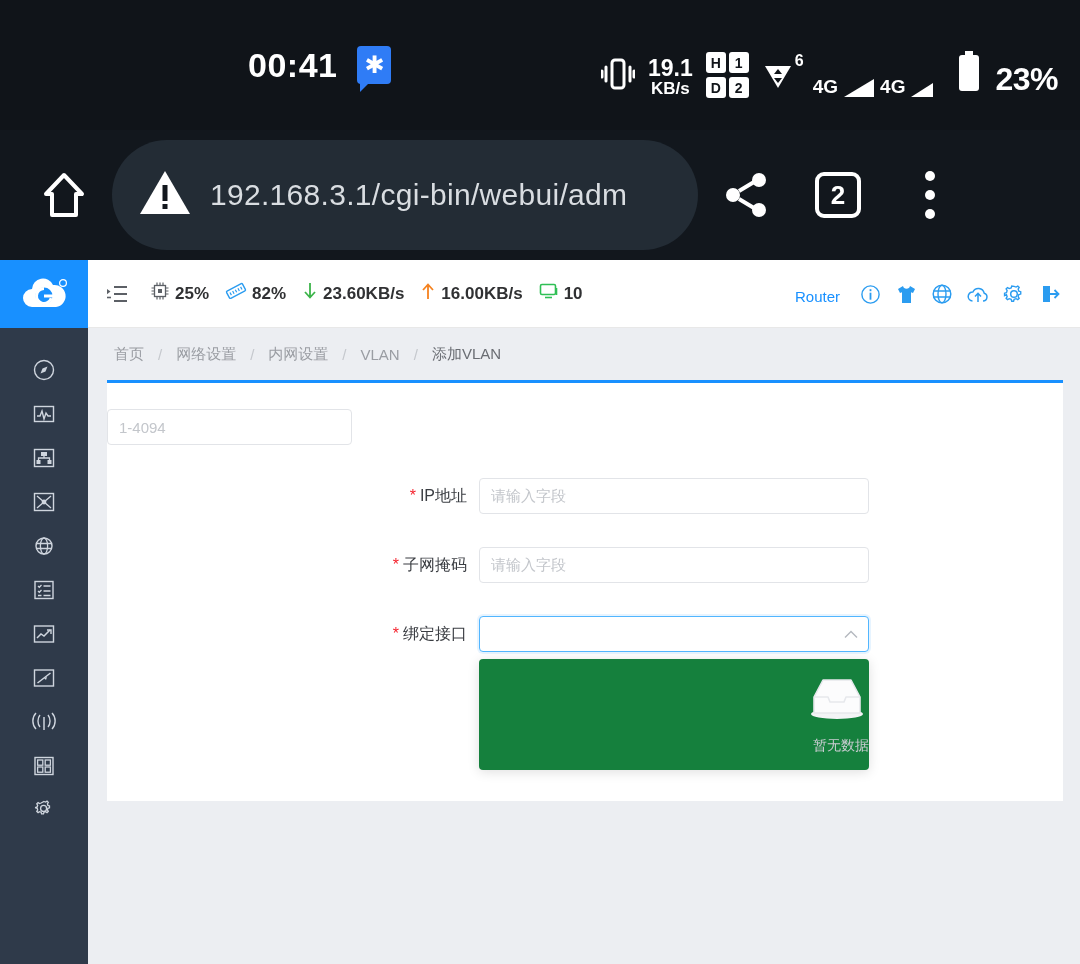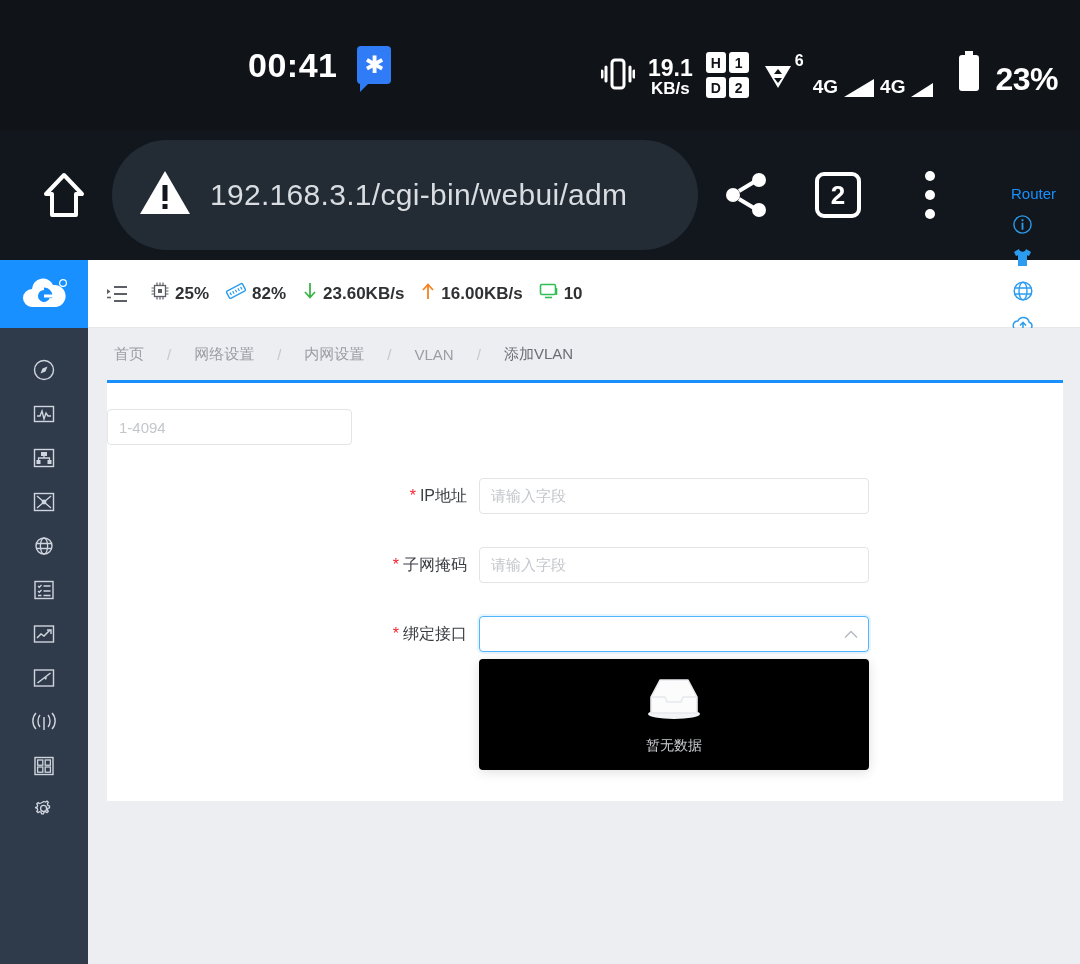--- a/index.html
+++ b/index.html
@@ -89,27 +89,27 @@
     min-width:0; }
 
   .topbar{
     height:68px; background:#fff; display:flex; align-items:center;
     padding:6px 18px; border-bottom:1px solid #e8e8e8; gap:0;
   }
   .tb-collapse{ margin-right:22px; display:flex; align-items:center; }
   .tb-stats{ display:flex; align-items:center; gap:7px; font-size:17px;
     font-weight:700; color:#303133; }
   .tb-stat{ display:flex; align-items:center; gap:5px; margin-right:9px; }
-  .tb-right{ margin-left:auto; display:flex; align-items:flex-start; gap:12px;flex-direction:column; }
+  .tb-right{ margin-left:auto; display:flex; align-items:flex-end; gap:12px; }
   .tb-router{ color:#1890ff; font-size:15px; margin-right:6px; }
   .tb-ricon{ display:flex; align-items:center; justify-content:center; width:24px; }
 
   .breadcrumb{
     height:52px; display:flex; align-items:center; padding-left:26px;
-    font-size:15px; color:#9a9da3; gap:23px; background:#eceef2;
+    font-size:15px; color:#9a9da3; gap:14px; background:#eceef2;
   }
   .bc-sep{ color:#c5c8cd; }
   .bc-last{ color:#6a6d73; }
 
   .card{
     background:#fff; border-top:3px solid #1890ff;
     margin:0 17px 0 19px; height:421px; position:relative;
   }
 
   .form{ padding-top:26px; }
@@ -129,23 +129,23 @@
   .w-small{ width:245px; }
   .w-big{ width:390px; }
   .fselect{
     width:390px; height:36px; border:1px solid #52b6ff; border-radius:4px;
     display:flex; align-items:center; justify-content:flex-end;
     padding:0 10px; background:#fff; box-shadow:0 0 0 2px rgba(24,144,255,.10);
   }
   .fselect-wrap{ position:relative; }
   .dropdown{
     position:absolute; top:43px; left:0; width:390px; height:111px;
-    background:#000000; border-radius:4px;
+    background:#15803d; border-radius:4px;
     box-shadow:0 2px 12px rgba(0,0,0,.13);
-    display:flex; flex-direction:column; align-items:center;
+    display:flex; flex-direction:column; align-items:flex-end;
     justify-content:center; gap:12px;
   }
   .empty-text{ font-size:14px; color:#c9ccd1; }
 </style>
 </head>
 <body>
 
 <div class="statusbar">
   <div class="sb-left">
     <span class="sb-clock">00:41</span>

